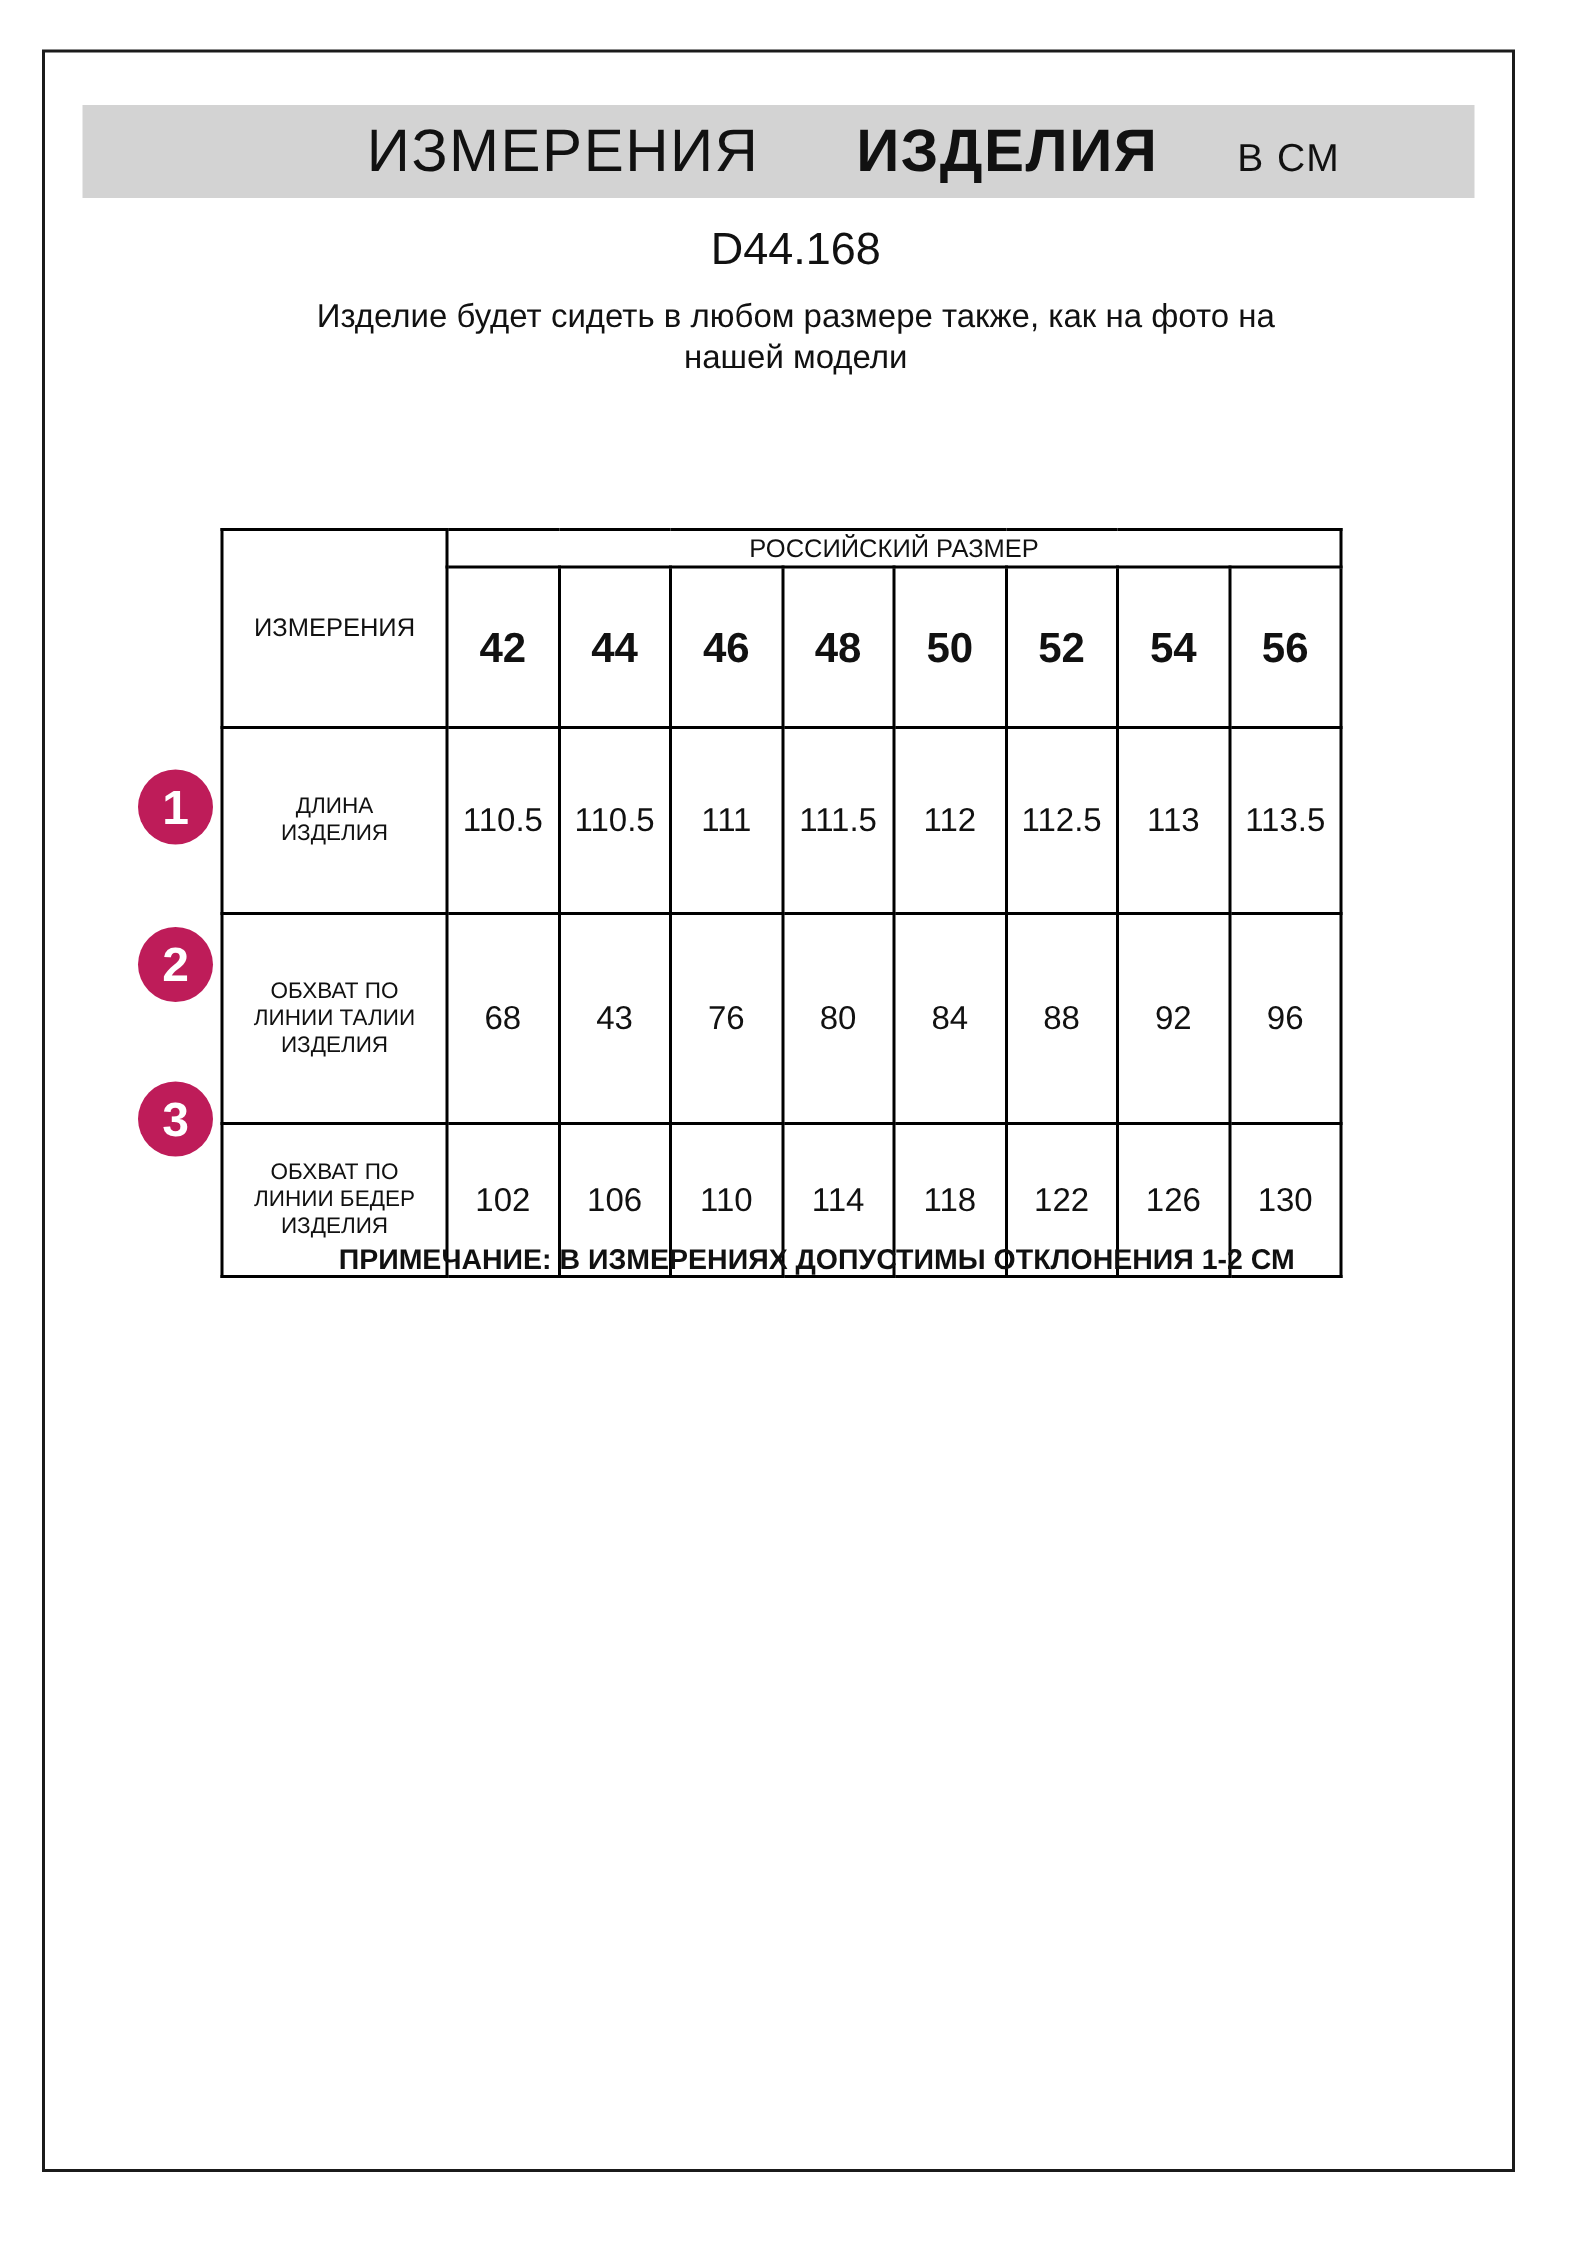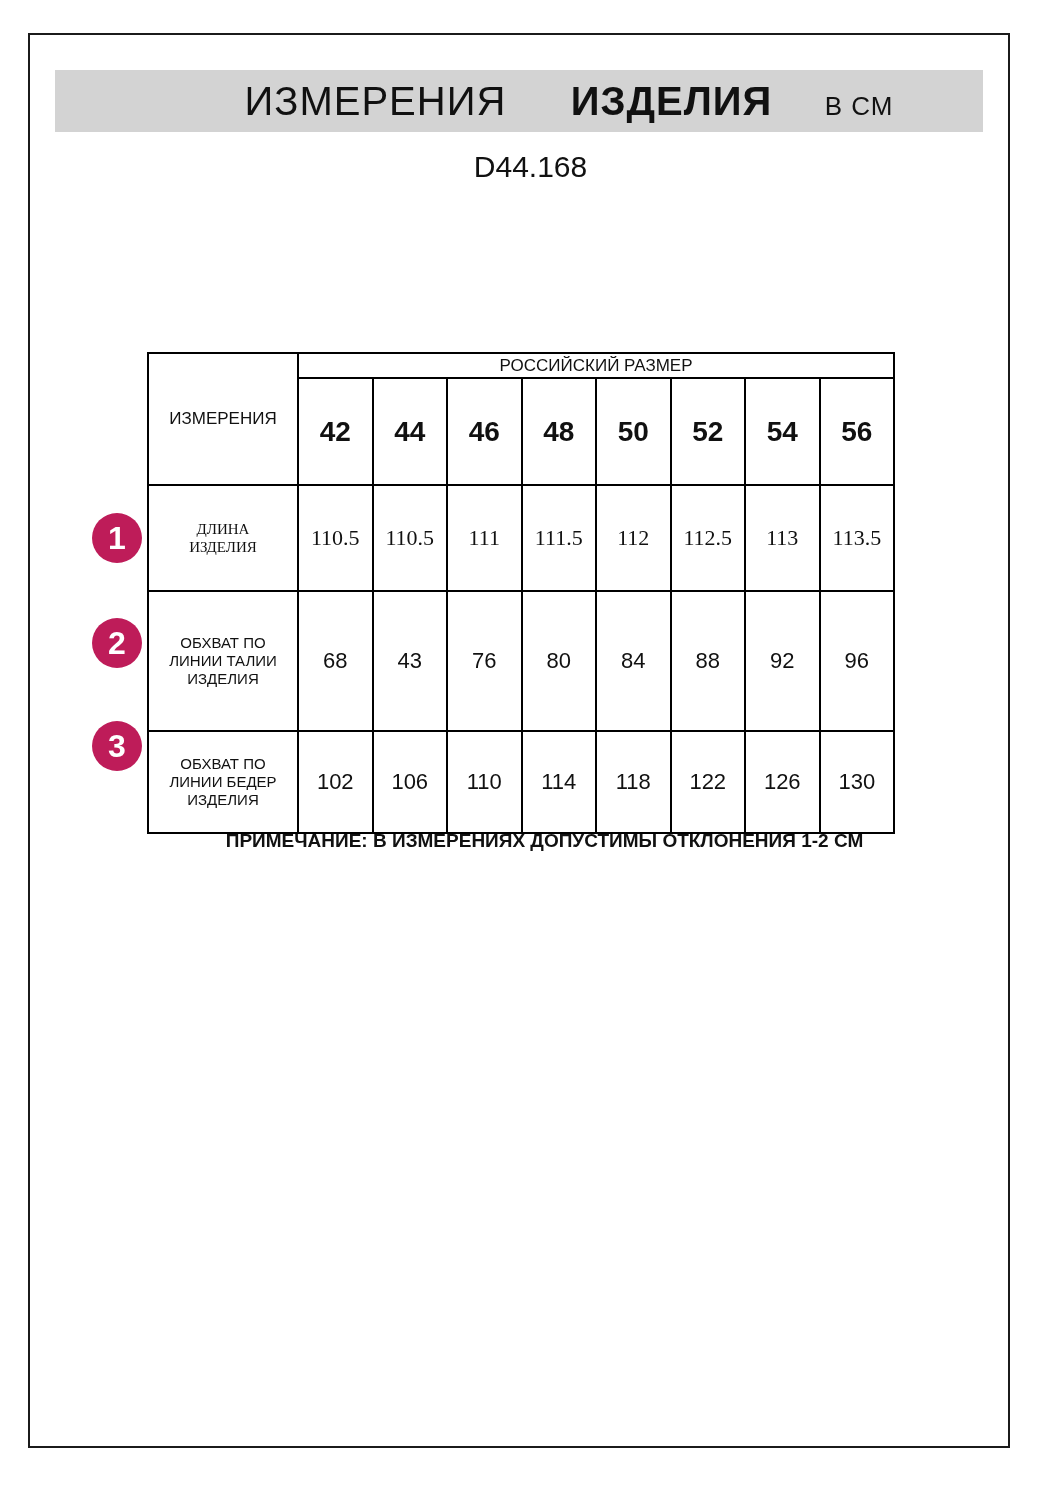--- a/index.html
+++ b/index.html
@@ -60,21 +60,21 @@
     padding: 0;
   }
   tr.r-head { height: 25px; }
   tr.r-head td.size-header-cell { font-size: 17px; font-weight: 400; }
   td.corner-cell { font-size: 17px; font-weight: 400; }
   tr.r-sizes { height: 107px; margin-top: 16px; }
   tr.r-sizes td { font-size: 28px; font-weight: 700; }
   tr.r-data td.value-cell { font-size: 22px; font-weight: 400; }
   tr.r-data td.label-cell { font-size: 15px; }
   td.label-cell .lbl { display: inline-block; max-width: 112px; line-height: 18px; }
-  tr.r-data-1 { height: 106px; font-family: Liberation Serif, serif; }
+  tr.r-data-1 { height: 124px; }
   tr.r-data-2 { height: 140px; }
   tr.r-data-3 { height: 102px; }
   .badge {
     position: absolute;
     left: 92px;
     width: 50px; height: 50px;
     border-radius: 50%;
     background: #be1c59;
     color: #ffffff;
     font-size: 32px;
@@ -104,20 +104,23 @@
   <div class="title-band">
     <span class="inner">
       <span class="title-part1">ИЗМЕРЕНИЯ</span>
       <span class="title-part2">ИЗДЕЛИЯ</span>
       <span class="title-part3">В СМ</span>
     </span>
   </div>
 
   <div class="product-code">D44.168</div>
 
+  <div class="subtitle">
+    <span class="inner">Изделие будет сидеть в любом размере также, как на фото на нашей модели</span>
+  </div>
 
   <div class="size-table-wrap">
     <table class="size-table">
       <colgroup>
         <col style="width:150px">
         <col style="width:74.5px">
           <col style="width:74.5px">
           <col style="width:74.5px">
           <col style="width:74.5px">
         <col style="width:74.5px">

